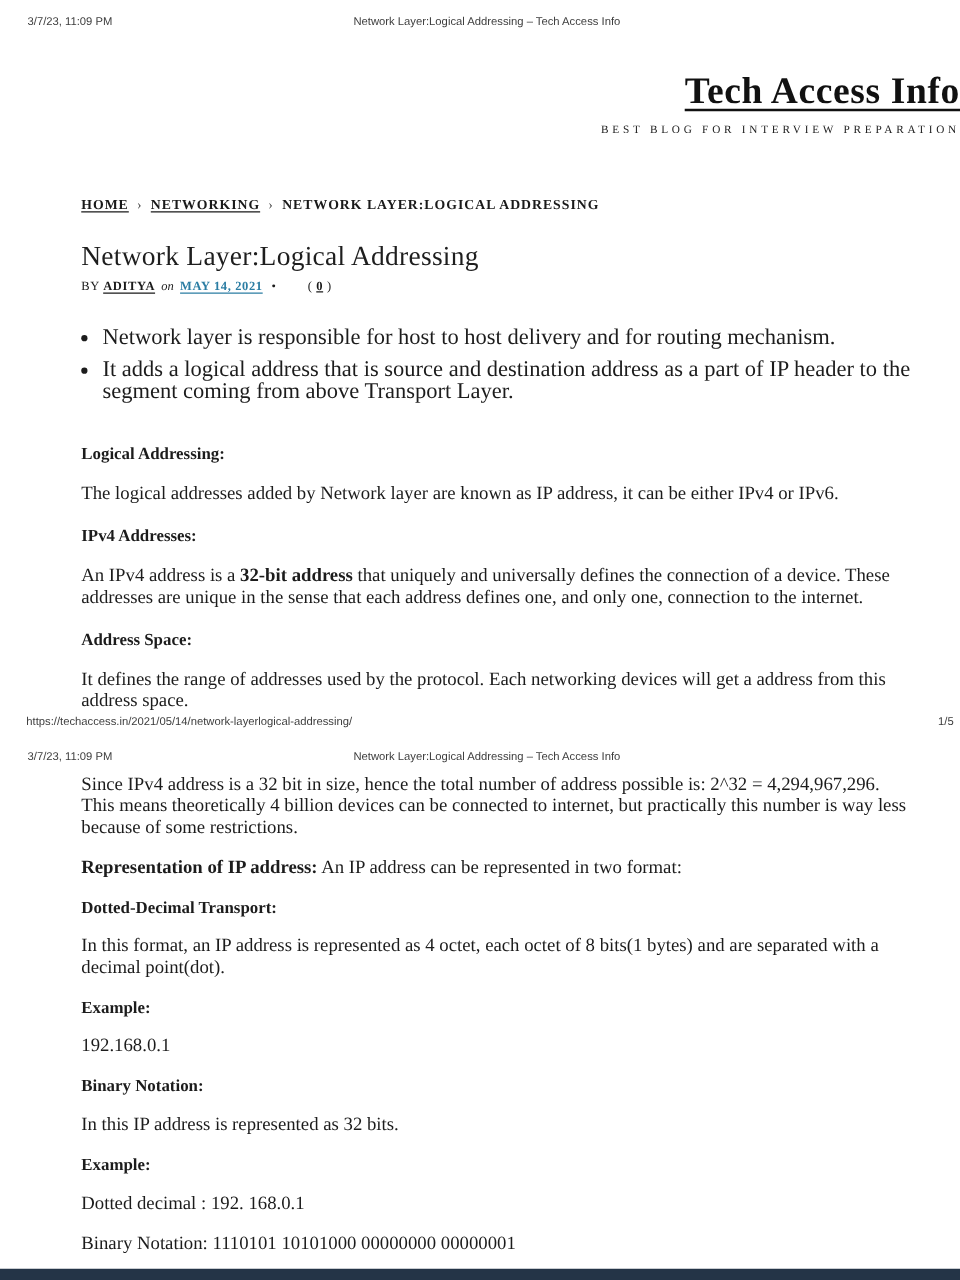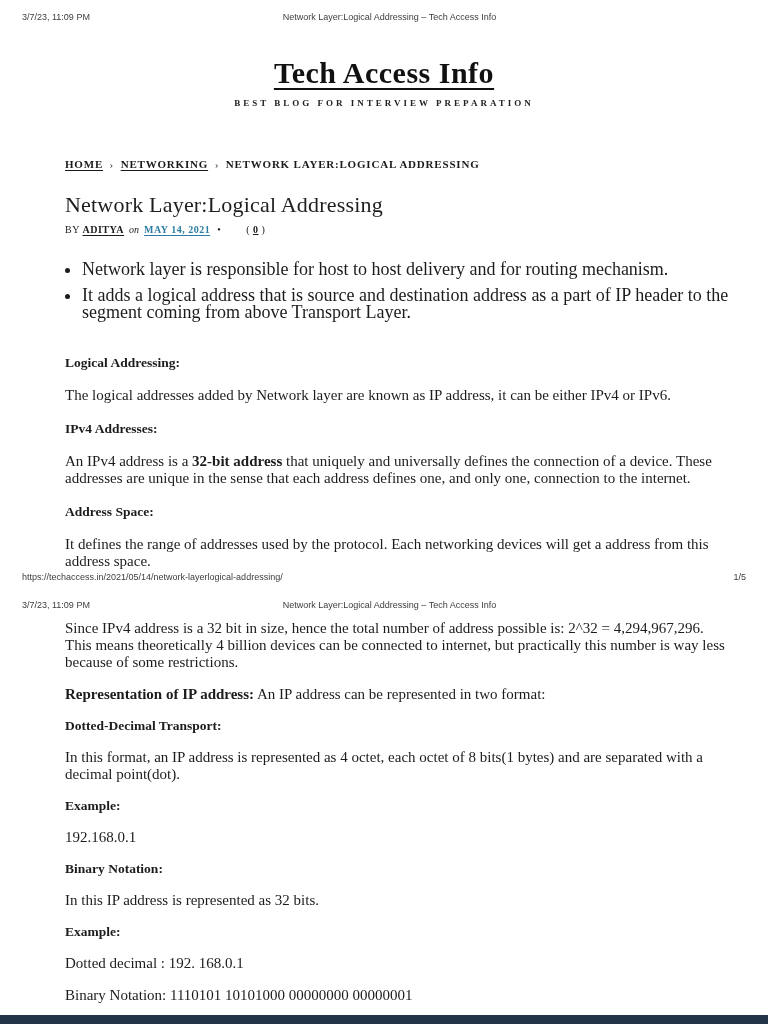--- a/index.html
+++ b/index.html
@@ -13,35 +13,35 @@
     font-family: "Liberation Sans", sans-serif;
     font-size: 9px; color: #3d3d3d;
     display: flex; justify-content: space-between; align-items: baseline;
   }
   .print-meta .center { position: absolute; left: 11px; right: 0; text-align: center; }
   .page { position: relative; width: 768px; }
   #page1 { height: 588px; }
   #page2 { height: 426px; }
   .page-header { position: relative; padding: 12px 22px 0 22px; height: 24px; }
   .page-footer {
-    position: absolute; bottom: 6px; left: 0; right: 0;
-    padding: 0 22px;
+    position: absolute; bottom: 6px; left: 16px; right: 0;
+    padding: 0 5px;
     font-family: "Liberation Sans", sans-serif;
     font-size: 9px; color: #3d3d3d;
     display: flex; justify-content: space-between;
   }
-  .site-header { text-align: center; margin-top: 32px; }
+  .site-header { text-align: right; margin-top: 32px; }
   .site-title {
     display: inline-block;
     font-size: 30px; font-weight: bold; letter-spacing: 0.5px;
     color: #111; text-decoration: underline;
     text-underline-offset: 5px; text-decoration-thickness: 2px;
   }
   .site-tagline {
-    margin-top: 8px; font-size: 9px; font-weight: bold;
+    margin-top: 8px; font-size: 9px; font-weight: normal;
     letter-spacing: 3px; color: #222;
   }
   .article { padding: 0 36px 0 65px; }
   .breadcrumb {
     margin-top: 50px; font-size: 11px; font-weight: bold;
     letter-spacing: 0.8px; color: #1a1a1a;
   }
   .breadcrumb a { color: #1a1a1a; text-decoration: underline; text-underline-offset: 2px; cursor: pointer; }
   .breadcrumb .sep { font-weight: normal; color: #444; padding: 0 3px; }
   .post-title { margin-top: 22px; font-size: 22px; font-weight: 500; color: #1e1e1e; letter-spacing: 0.2px; }

